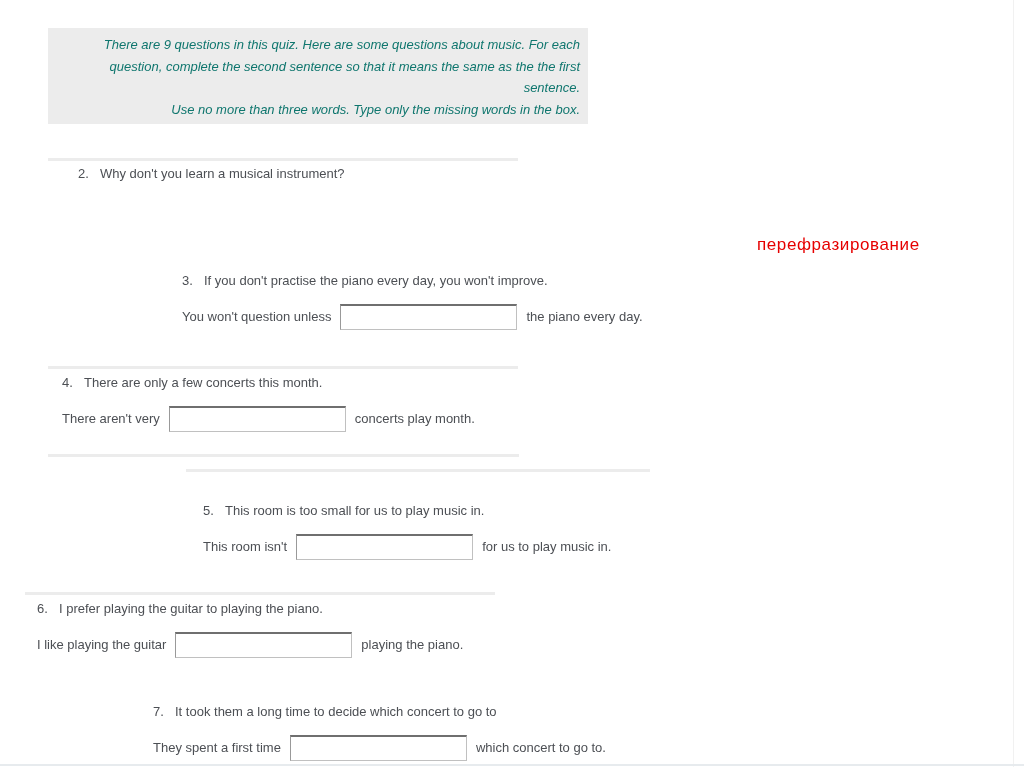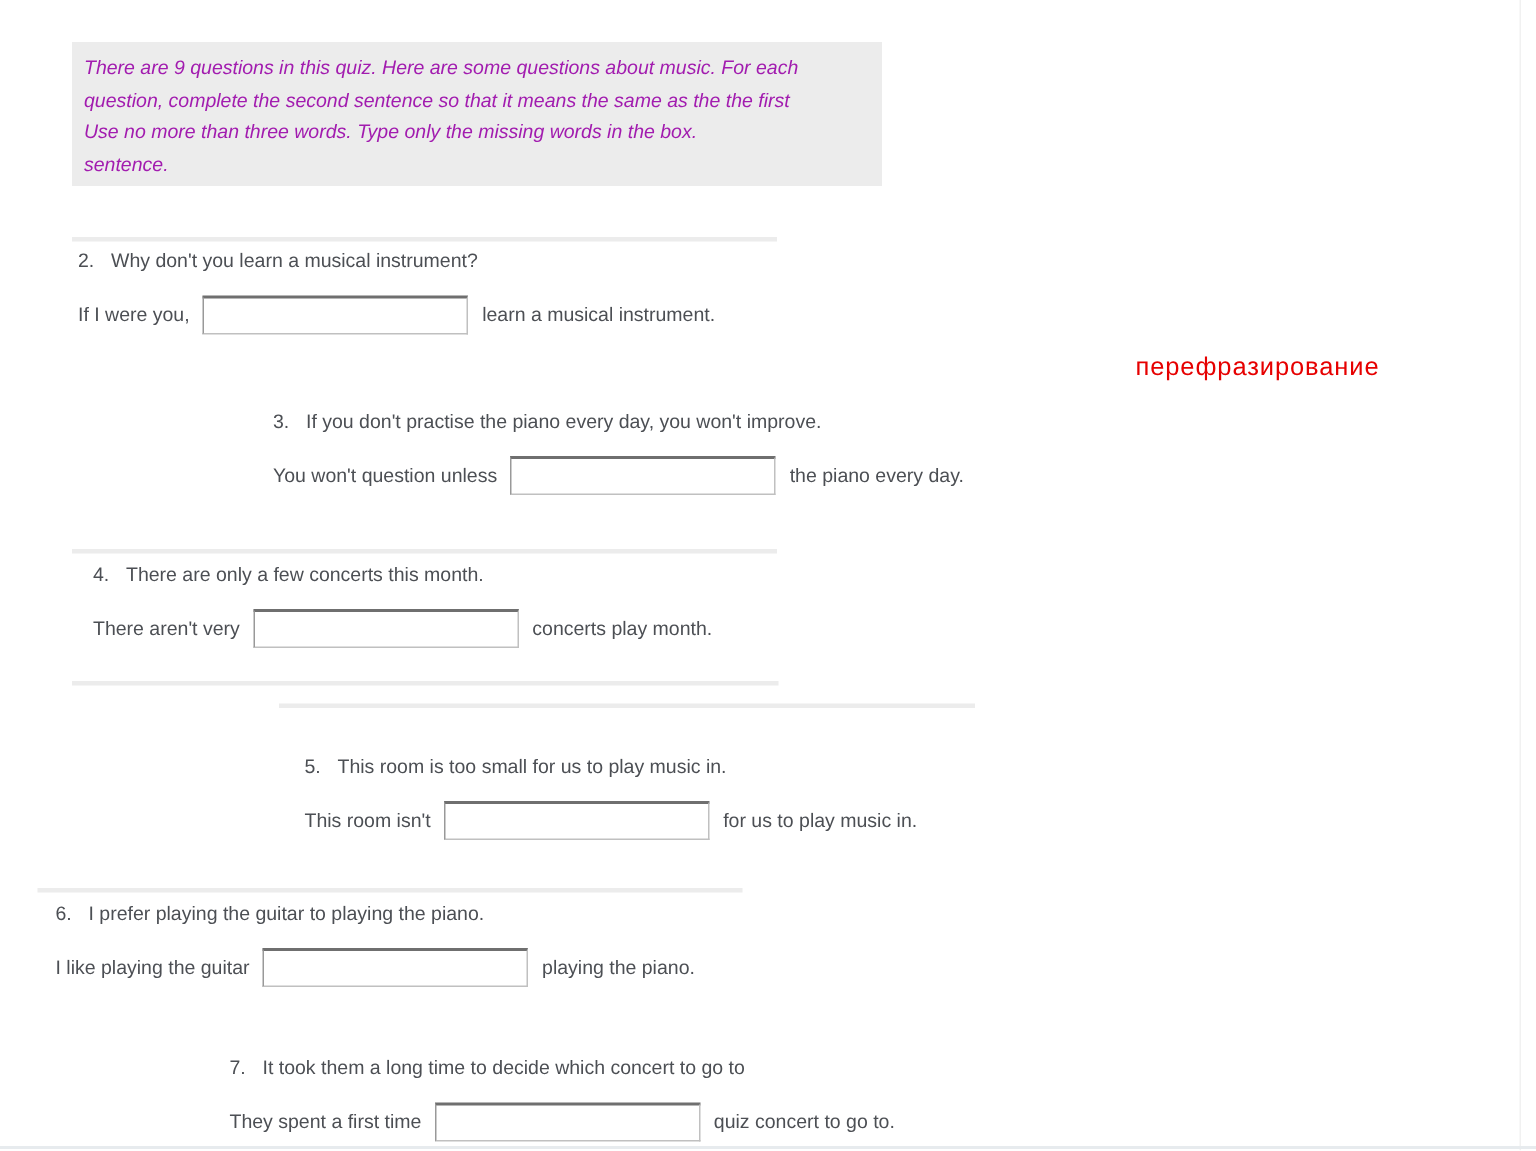--- a/index.html
+++ b/index.html
@@ -25,41 +25,42 @@
     width: 540px;
     height: 96px;
     background: #ececec;
     box-sizing: border-box;
     padding: 6px 8px 0 8px;
   }
   .instructions .iline {
     font-style: italic;
     font-size: 13px;
     line-height: 21.5px;
-    color: #a21caf;
-    white-space: nowrap;
+    color: #0f766e;
+    white-space: nowrap;
+    text-align: right;
   }
   
   .divider {
     position: absolute;
     height: 3px;
     background: #ececec;
   }
   .d-q2  { left: 48px;  top: 158px; width: 470px; }
   .d-q4  { left: 48px;  top: 366px; width: 470px; }
   .d-q5a { left: 48px;  top: 454px; width: 471px; }
   .d-q5b { left: 186px; top: 469px; width: 464px; }
   .d-q6  { left: 25px;  top: 592px; width: 470px; }
   
   .q {
     position: absolute;
     color: #4c4f54;
     font-size: 13px;
   }
-  .q2 { left: 52px;  top: 166px; }
+  .q2 { left: 78px;  top: 166px; }
   .q3 { left: 182px; top: 273px; }
   .q4 { left: 62px;  top: 375px; }
   .q5 { left: 203px; top: 479px; margin-top: 24px; }
   .q6 { left: 37px;  top: 601px; }
   .q7 { left: 153px; top: 704px; }
   .q-line {
     line-height: 16px;
     white-space: nowrap;
   }
   .q-num {
@@ -118,33 +119,28 @@
   }
 </style>
 </head>
 <body>
 
 <div class="slide">
 
   <div class="instructions">
     <div class="iline">There are 9 questions in this quiz. Here are some questions about music. For each</div>
     <div class="iline">question, complete the second sentence so that it means the same as the the first</div>
+    <div class="iline">sentence.</div>
     <div class="iline">Use no more than three words. Type only the missing words in the box.</div>
-    <div class="iline">sentence.</div>
   </div>
 
   <div class="divider d-q2"></div>
   <section class="q q2">
     <div class="q-line">
       <span class="q-num">2.</span><span>Why don't you learn a musical instrument?</span>
-    </div>
-    <div class="a-row">
-      <span>If I were you,</span>
-      <input type="text" value="" style="">
-      <span>learn a musical instrument.</span>
     </div>
   </section>
 
   <div class="red-note">перефразирование</div>
 
   <section class="q q3">
     <div class="q-line">
       <span class="q-num">3.</span><span>If you don't practise the piano every day, you won't improve.</span>
     </div>
     <div class="a-row">
@@ -191,20 +187,20 @@
     </div>
   </section>
 
   <section class="q q7">
     <div class="q-line">
       <span class="q-num">7.</span><span>It took them a long time to decide which concert to go to</span>
     </div>
     <div class="a-row">
       <span>They spent a first time</span>
       <input type="text" value="" style="">
-      <span>quiz concert to go to.</span>
+      <span>which concert to go to.</span>
     </div>
   </section>
 
   <div class="right-border"></div>
   <div class="bottom-border"></div>
 
 </div>
 
 </body></html>

